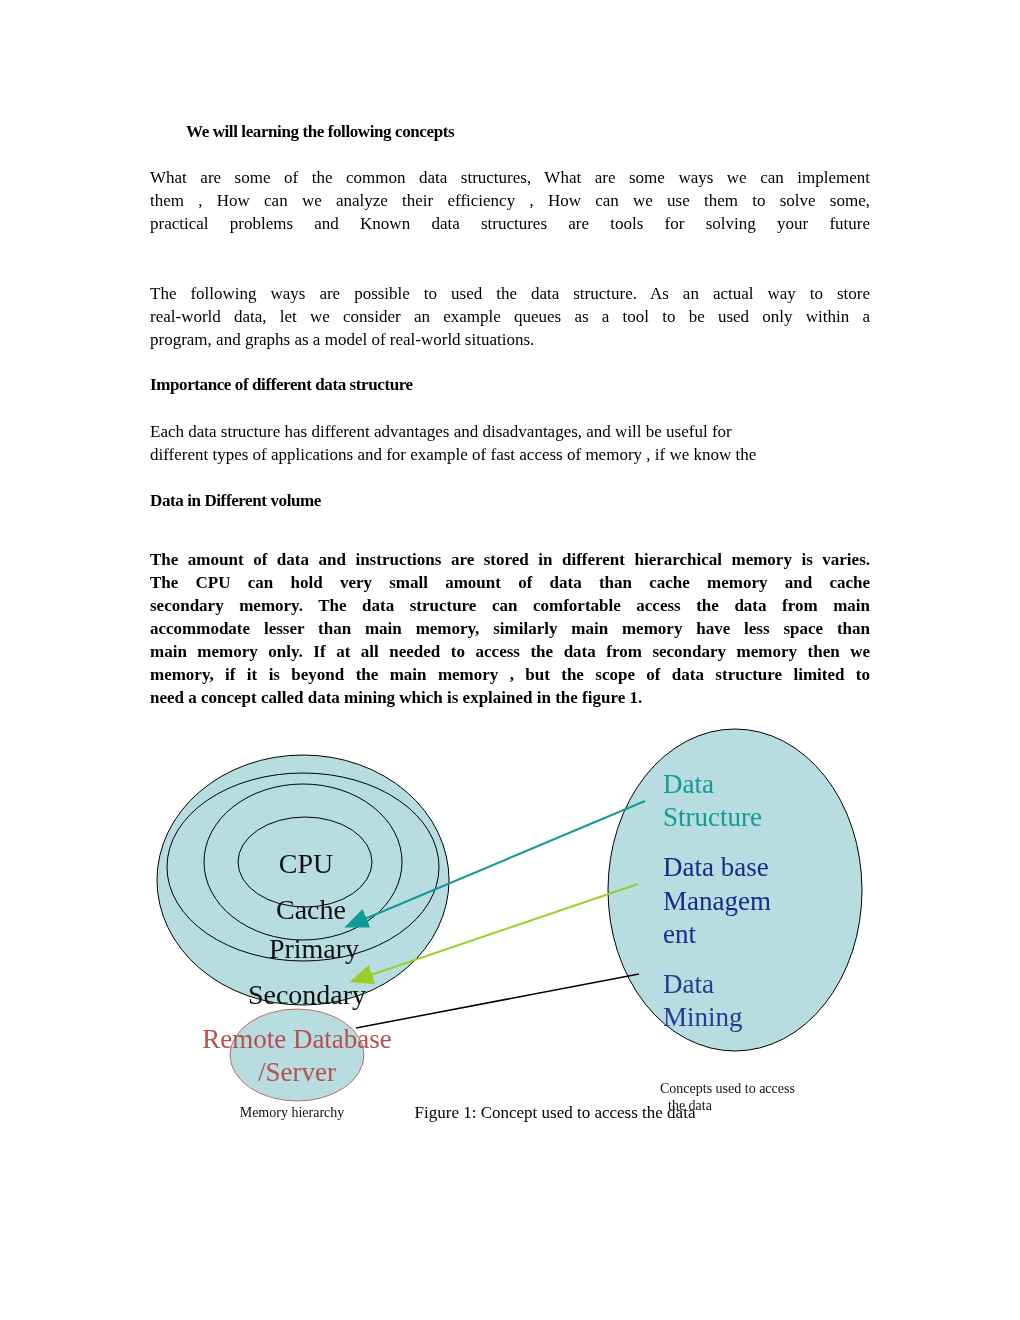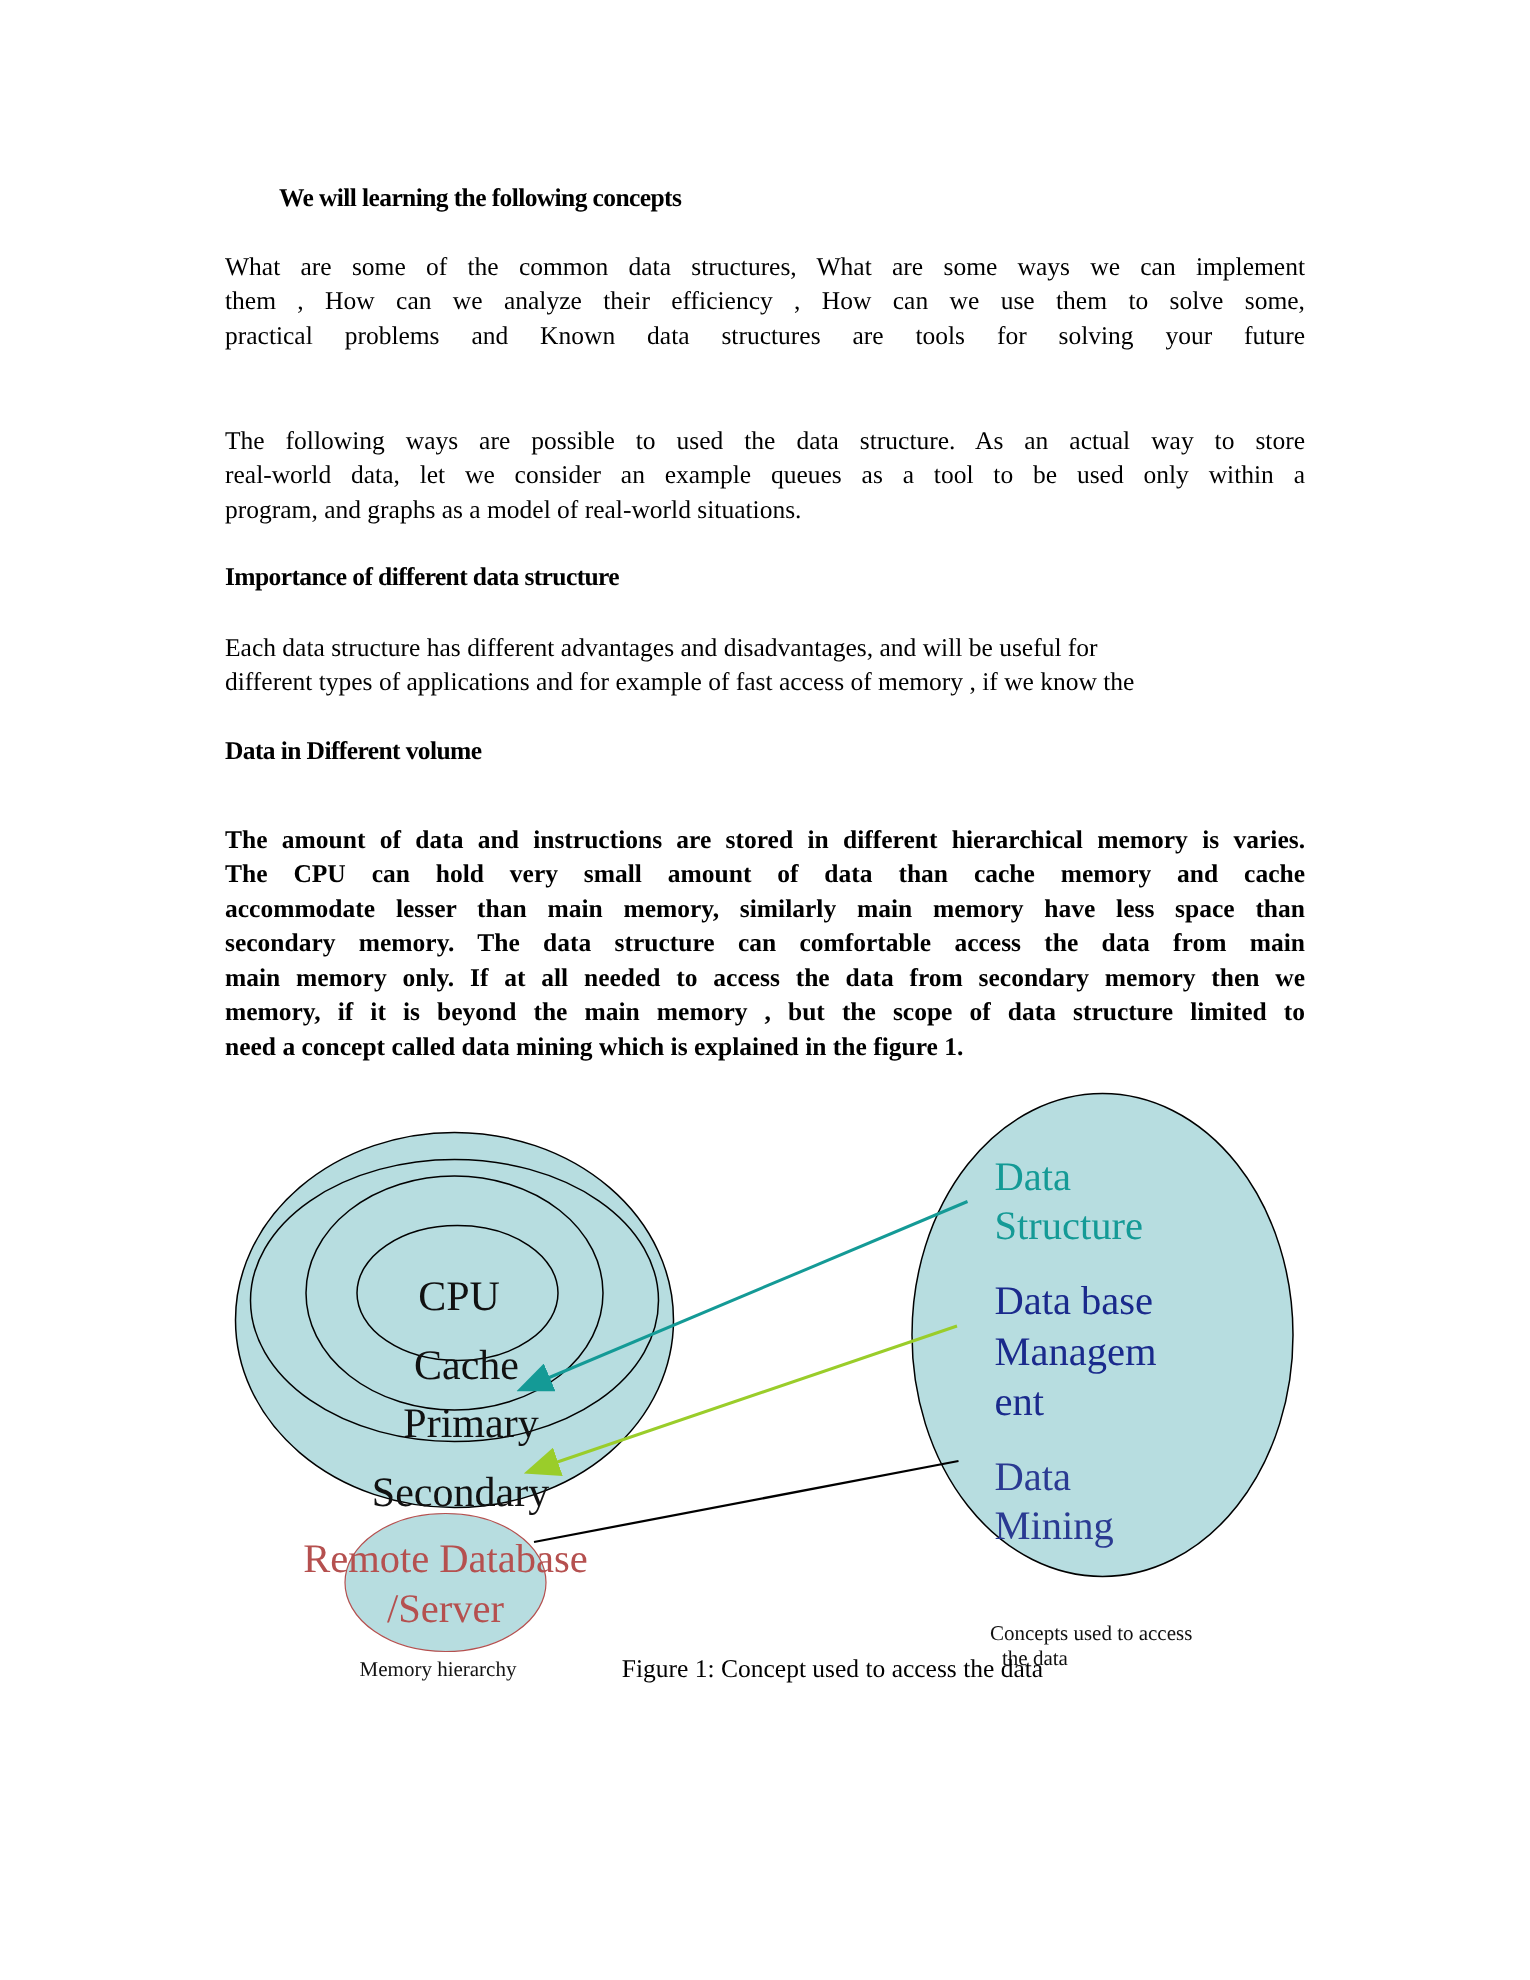--- a/index.html
+++ b/index.html
@@ -35,22 +35,22 @@
 <div class="heading" style="top:375px;">Importance of  different data structure</div>
 <div class="para para-left" style="top:420px;">
   <span class="line">Each data structure has different advantages  and disadvantages, and will be useful for</span>
   <span class="line">different types of applications and for example of fast access of memory ,  if we know the</span>
 </div>
 
 <div class="heading" style="top:491px;">Data in Different volume</div>
 <div class="para" style="top:548px;font-weight:bold;">
   <span class="just">The amount of data and instructions are stored in different hierarchical memory is varies.</span>
   <span class="just">The CPU can hold very small amount of data  than cache memory and cache</span>
+  <span class="just">secondary memory. The data structure can comfortable access the data from main</span>
   <span class="just">accommodate lesser than main memory, similarly main memory have less space than</span>
-  <span class="just">secondary memory. The data structure can comfortable access the data from main</span>
   <span class="just">main memory only. If at all needed to access the data from secondary memory then we</span>
   <span class="just">memory, if it is beyond the main memory ,  but  the scope of data structure limited to</span>
   <span class="line">need a concept called data mining which is explained in the figure 1.</span>
 </div>
 
 <svg style="position:absolute;left:0;top:0;" width="1020" height="1320">
   <defs>
     <marker id="ah-teal" markerWidth="12" markerHeight="10" refX="10" refY="5" orient="auto">
       <path d="M0,0 L12,5 L0,10 z" fill="#149a96"></path>
     </marker>

